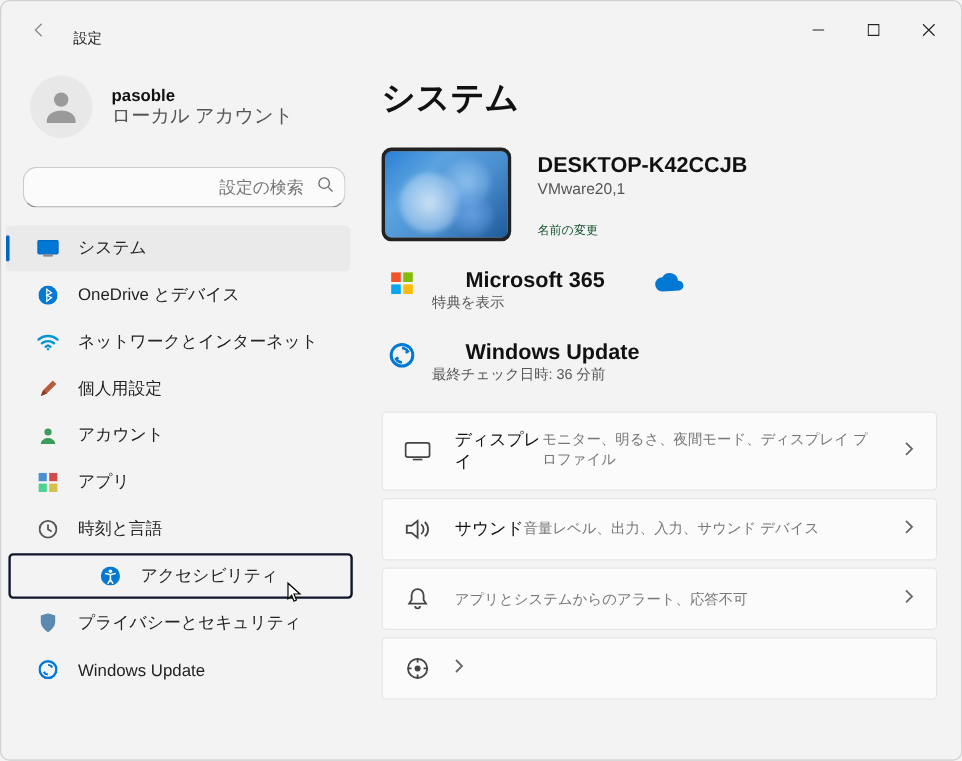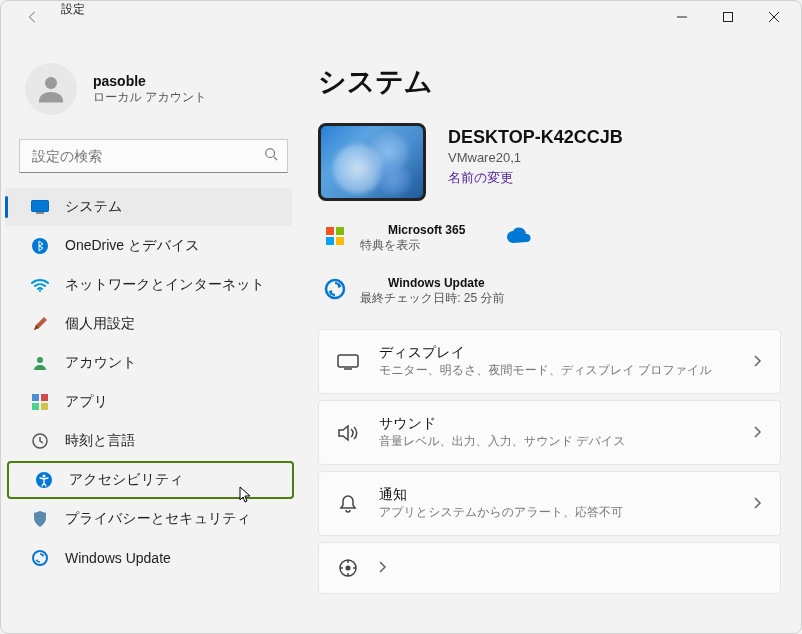--- a/index.html
+++ b/index.html
@@ -1,75 +1,75 @@
 <!DOCTYPE html>
 <html><head>
   <meta charset="utf-8">
   <style>
     * { margin: 0; padding: 0; box-sizing: border-box; font-family: "Yu Gothic UI", "Segoe UI", sans-serif; }
     body { width: 802px; height: 634px; background: #f3f3f3; overflow: hidden; border: 1px solid #d0d0d0; border-radius: 8px; }
     
-    .titlebar { height: 40px; display: flex; align-items: flex-start; padding: 0 4px 0 16px; }
+    .titlebar { height: 40px; display: flex; align-items: flex-end; padding: 0 4px 0 16px; }
     .back-btn { width: 32px; height: 32px; display: flex; align-items: center; justify-content: center; color: #888; }
     .titlebar-title { font-size: 12px; color: #222; margin-left: 12px; }
     .titlebar-controls { margin-left: auto; display: flex; }
     .titlebar-btn { width: 46px; height: 32px; display: flex; align-items: center; justify-content: center; color: #222; }
     
     .layout { display: flex; height: calc(100% - 40px); }
     
     .sidebar { width: 305px; padding: 4px 0 0 0; display: flex; flex-direction: column; }
     
     .user-block { display: flex; align-items: center; padding: 18px 20px 24px 24px; gap: 16px; }
     .avatar { width: 52px; height: 52px; border-radius: 50%; background: #e8e8e8; display: flex; align-items: center; justify-content: center; }
     .avatar svg { width: 36px; height: 36px; fill: #9a9a9a; }
     .user-text { display: flex; flex-direction: column; }
     .user-name { font-size: 14px; font-weight: 600; color: #111; }
-    .user-sub { font-size: 12px; color: #555; }
+    .user-sub { font-size: 16px; color: #555; }
     
     .search-wrap { margin: 0 18px 14px 18px; position: relative; }
-    .search-input { width: 100%; height: 34px; border: 1px solid #ccc; border-bottom: 1px solid #888; background: #fbfbfb; border-radius: 0; padding: 0 34px 0 12px; font-size: 14px; outline: none; }
+    .search-input { width: 100%; height: 34px; border: 1px solid #ccc; border-bottom: 1px solid #888; background: #fbfbfb; border-radius: 12px; padding: 0 34px 0 12px; font-size: 14px; outline: none; text-align: right; }
     .search-icon { position: absolute; right: 10px; top: 50%; transform: translateY(-50%); color: #666; }
     
     .nav { list-style: none; padding: 0 14px 0 0; }
     .nav-item { display: flex; align-items: center; gap: 16px; height: 38px; padding: 0 12px 0 26px; cursor: pointer; border-radius: 4px; margin: 1px 0 1px 4px; position: relative; }
     .nav-item.selected { background: #eaeaea; }
     .nav-item.selected::before { content: ""; position: absolute; left: 0; top: 8px; bottom: 8px; width: 3px; background: #0067c0; border-radius: 3px; }
-    .nav-item.highlighted { border: 2px solid #4d7c0f; border-radius: 4px; margin-left: 6px; margin-right: -2px;}
+    .nav-item.highlighted { border: 2px solid #0f172a; border-radius: 4px; margin-left: 6px; margin-right: -2px; justify-content: center;}
     .nav-icon { width: 18px; height: 18px; display: flex; align-items: center; justify-content: center; flex-shrink: 0; }
     .nav-label { font-size: 14px; color: #222; }
     .cursor-ptr { position: absolute; right: 38px; bottom: -12px; }
     
     .main { flex: 1; padding: 22px 20px 0 12px; overflow-y: auto; }
     .main-title { font-size: 28px; font-weight: 600; color: #111; margin-bottom: 22px; }
     
     .device-row { display: flex; gap: 22px; align-items: flex-start; margin-bottom: 22px; }
     .device-thumb { width: 108px; height: 78px; border: 3px solid #222; border-radius: 8px; overflow: hidden; background: linear-gradient(135deg, #2a7fd4 0%, #5ba3e0 30%, #4a8fd0 60%, #1e5a9a 100%); position: relative; }
     .bloom { position: absolute; border-radius: 50%; filter: blur(2px); }
     .bloom.b1 { width: 50px; height: 50px; background: radial-gradient(circle, rgba(255,255,255,0.7), rgba(120,180,240,0.3)); top: 18px; left: 12px; }
     .bloom.b2 { width: 40px; height: 40px; background: radial-gradient(circle, rgba(180,220,255,0.6), rgba(60,120,200,0.2)); top: 6px; left: 48px; }
     .bloom.b3 { width: 34px; height: 34px; background: radial-gradient(circle, rgba(140,190,255,0.5), rgba(40,100,180,0.2)); top: 36px; left: 56px; }
     
     .device-info { display: flex; flex-direction: column; gap: 2px; padding-top: 4px; }
     .device-name { font-size: 18px; font-weight: 600; color: #111; }
     .device-model { font-size: 13px; color: #555; }
-    .rename-link { font-size: 13px; color: #4c1d95; cursor: pointer; margin-top: 2px; }
+    .rename-link { font-size: 10px; color: #14532d; cursor: pointer; margin-top: 18px; }
     
     .services { display: flex; gap: 40px; margin-bottom: 22px; padding-left: 4px; }
     .service { display: flex; gap: 12px; align-items: flex-start; }
     .service-icon { width: 26px; height: 26px; display: flex; align-items: center; justify-content: center; }
     .service-text { display: flex; flex-direction: column; }
-    .service-title { font-size: 12px; font-weight: 600; color: #111; padding-left: 28px; }
+    .service-title { font-size: 18px; font-weight: 600; color: #111; padding-left: 28px; }
     .service-sub { font-size: 12px; color: #555; }
     .service-link { font-size: 12px; color: #0067c0; }
     .bullet { color: #0067c0; font-size: 12px; margin-right: 4px; }
     
     .cards { display: flex; flex-direction: column; gap: 6px; }
     .card { background: #fbfbfb; border: 1px solid #e6e6e6; border-radius: 4px; padding: 14px 18px; display: flex; align-items: center; gap: 20px; cursor: pointer; }
     .card-icon { width: 22px; height: 22px; display: flex; align-items: center; justify-content: center; color: #444; flex-shrink: 0; }
-    .card-body { flex: 1; display: flex; flex-direction: column; }
+    .card-body { flex: 1; display: flex; flex-direction: row; }
     .card-title { font-size: 14px; color: #111; }
     .card-sub { font-size: 12px; color: #777; }
     .chevron { color: #666; flex-shrink: 0; }
   </style>
 </head>
 <body>
 
 <div class="titlebar">
   <div class="back-btn">
     <svg width="14" height="14" viewBox="0 0 16 16">
@@ -265,21 +265,21 @@
       <div class="service">
         <span class="service-icon">
             <svg width="22" height="22" viewBox="0 0 22 22">
               <circle cx="11" cy="11" r="9" fill="none" stroke="#0078d4" stroke-width="2.5"></circle>
               <path d="M11 5a6 6 0 015 3l-2 1M11 17a6 6 0 01-5-3l2-1" stroke="#0078d4" fill="none" stroke-width="2"></path>
               <path d="M15 5l2 3-3 1M7 17l-2-3 3-1" fill="#0078d4"></path>
             </svg>
           </span>
         <div class="service-text">
           <div class="service-title">Windows Update</div>
-          <div class="service-sub">最終チェック日時: 25 分前</div>
+          <div class="service-sub">最終チェック日時: 36 分前</div>
         </div>
       </div>
     </div>
 
     <div class="cards">
       <div class="card">
         <span class="card-icon">
             <svg width="22" height="16" viewBox="0 0 22 16">
               <rect x="1" y="1" width="20" height="12" rx="2" fill="none" stroke="#444" stroke-width="1.5"></rect>
               <path d="M7 15h8" stroke="#444" stroke-width="1.5"></path>
@@ -310,21 +310,20 @@
             </svg></span>
       </div>
 
       <div class="card">
         <span class="card-icon">
             <svg width="18" height="20" viewBox="0 0 18 20">
               <path d="M9 2a5 5 0 00-5 5v4l-2 3h14l-2-3V7a5 5 0 00-5-5zM7 16a2 2 0 004 0" fill="none" stroke="#444" stroke-width="1.5"></path>
             </svg>
           </span>
         <div class="card-body">
-          <div class="card-title">通知</div>
           <div class="card-sub">アプリとシステムからのアラート、応答不可</div>
         </div>
         <span class="chevron"><svg width="8" height="12">
               <path d="M1 1l5 5-5 5" stroke="#666" fill="none" stroke-width="1.5"></path>
             </svg></span>
       </div>
 
       <div class="card">
         <span class="card-icon">
             <svg width="20" height="20" viewBox="0 0 20 20">

